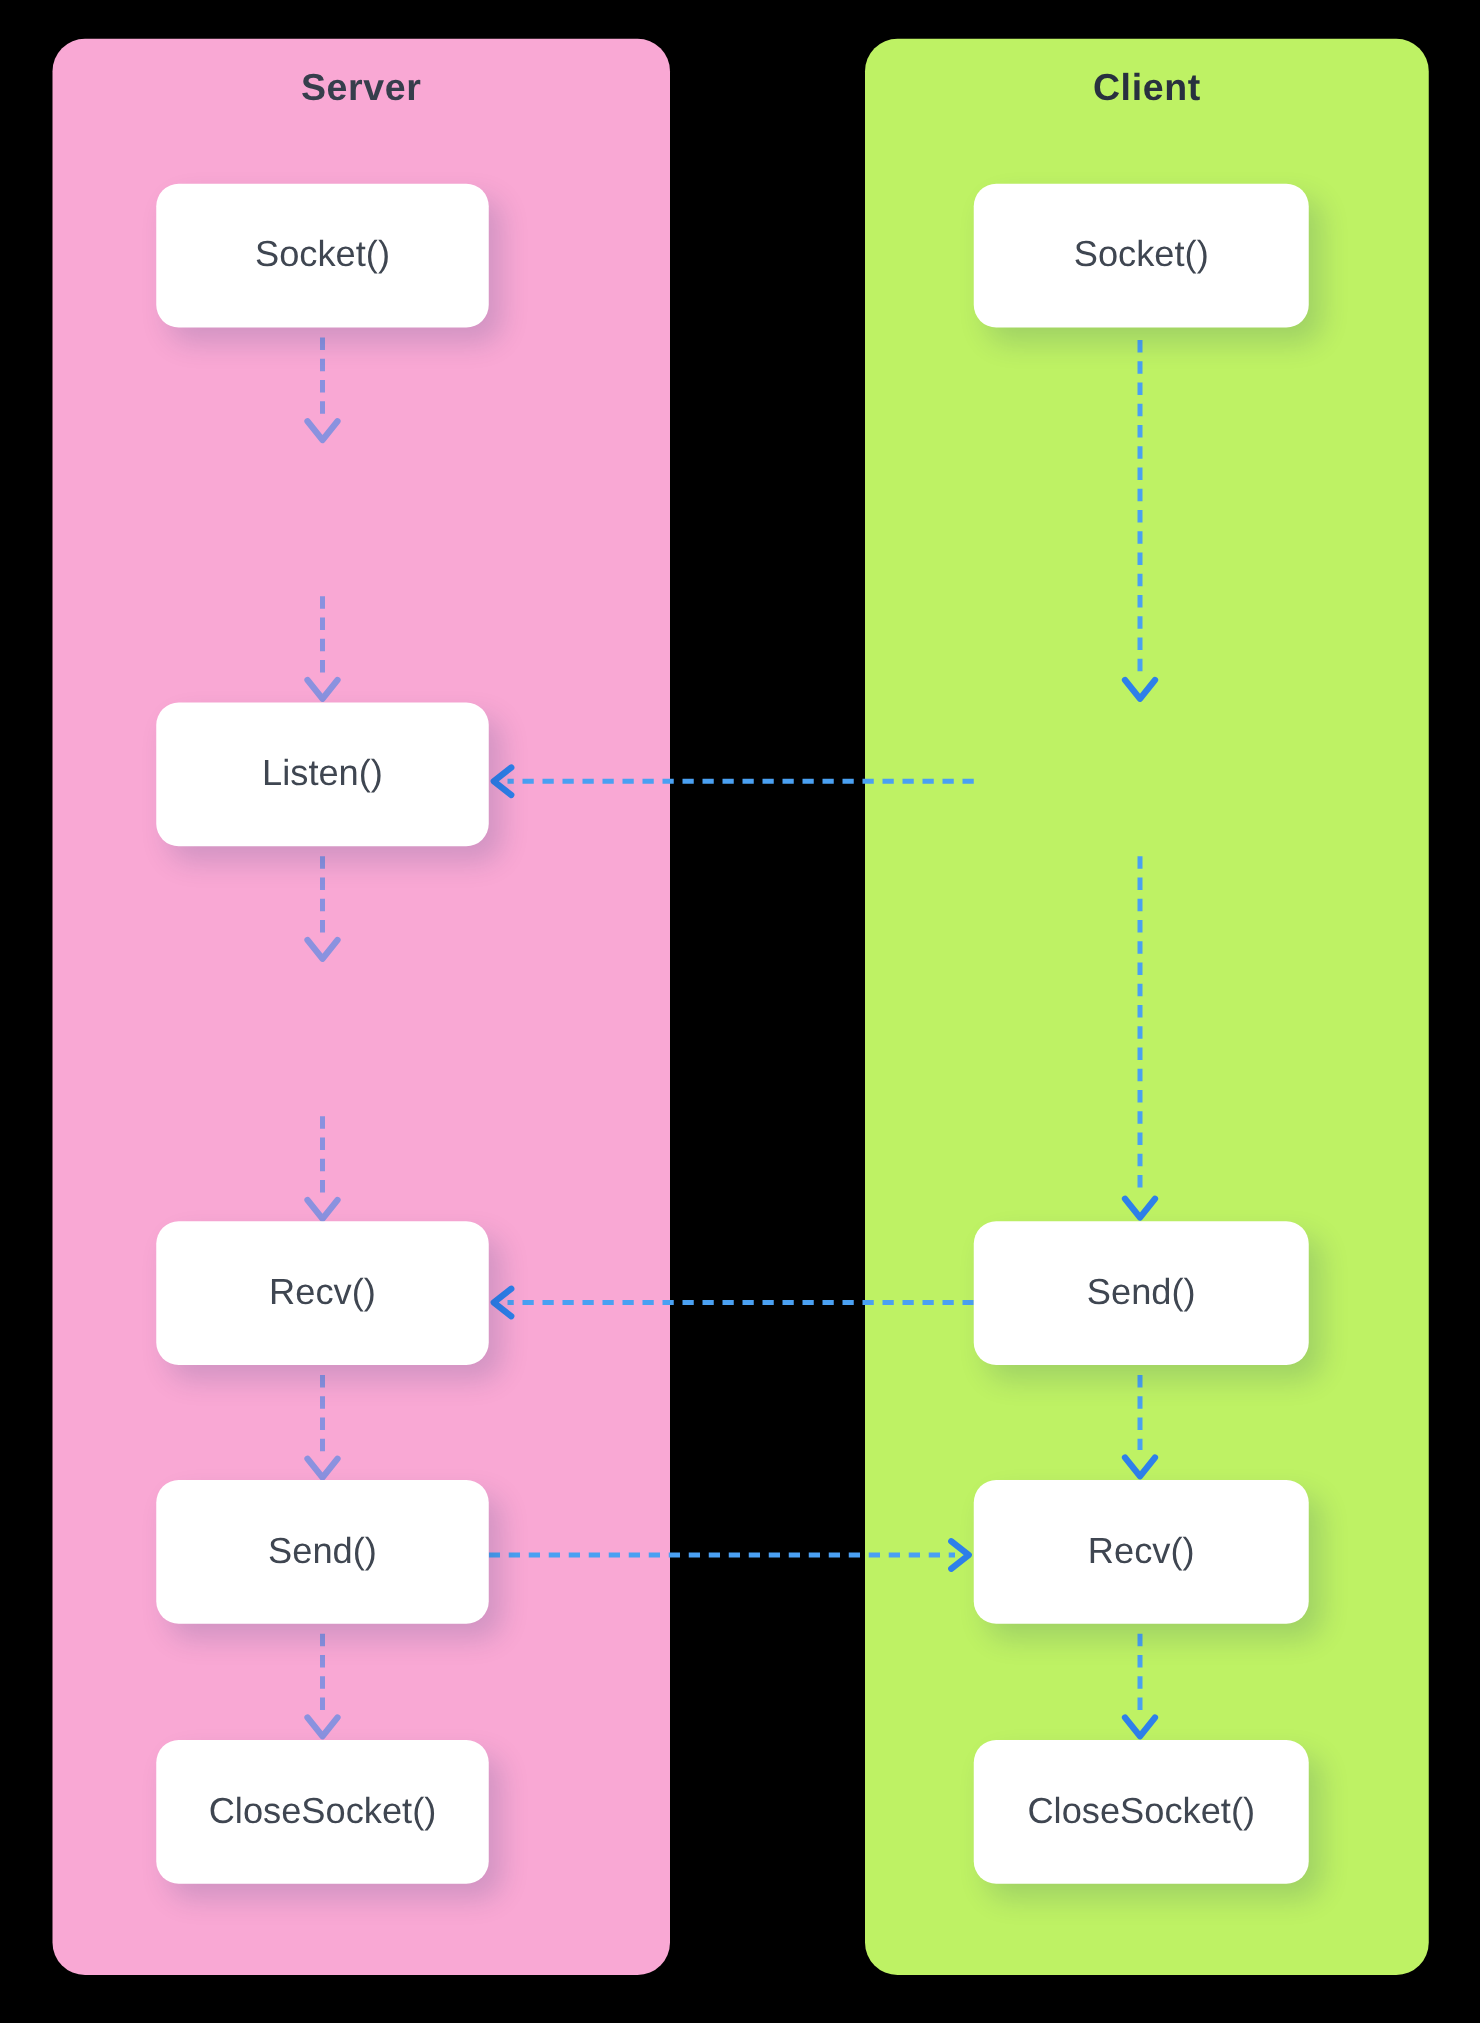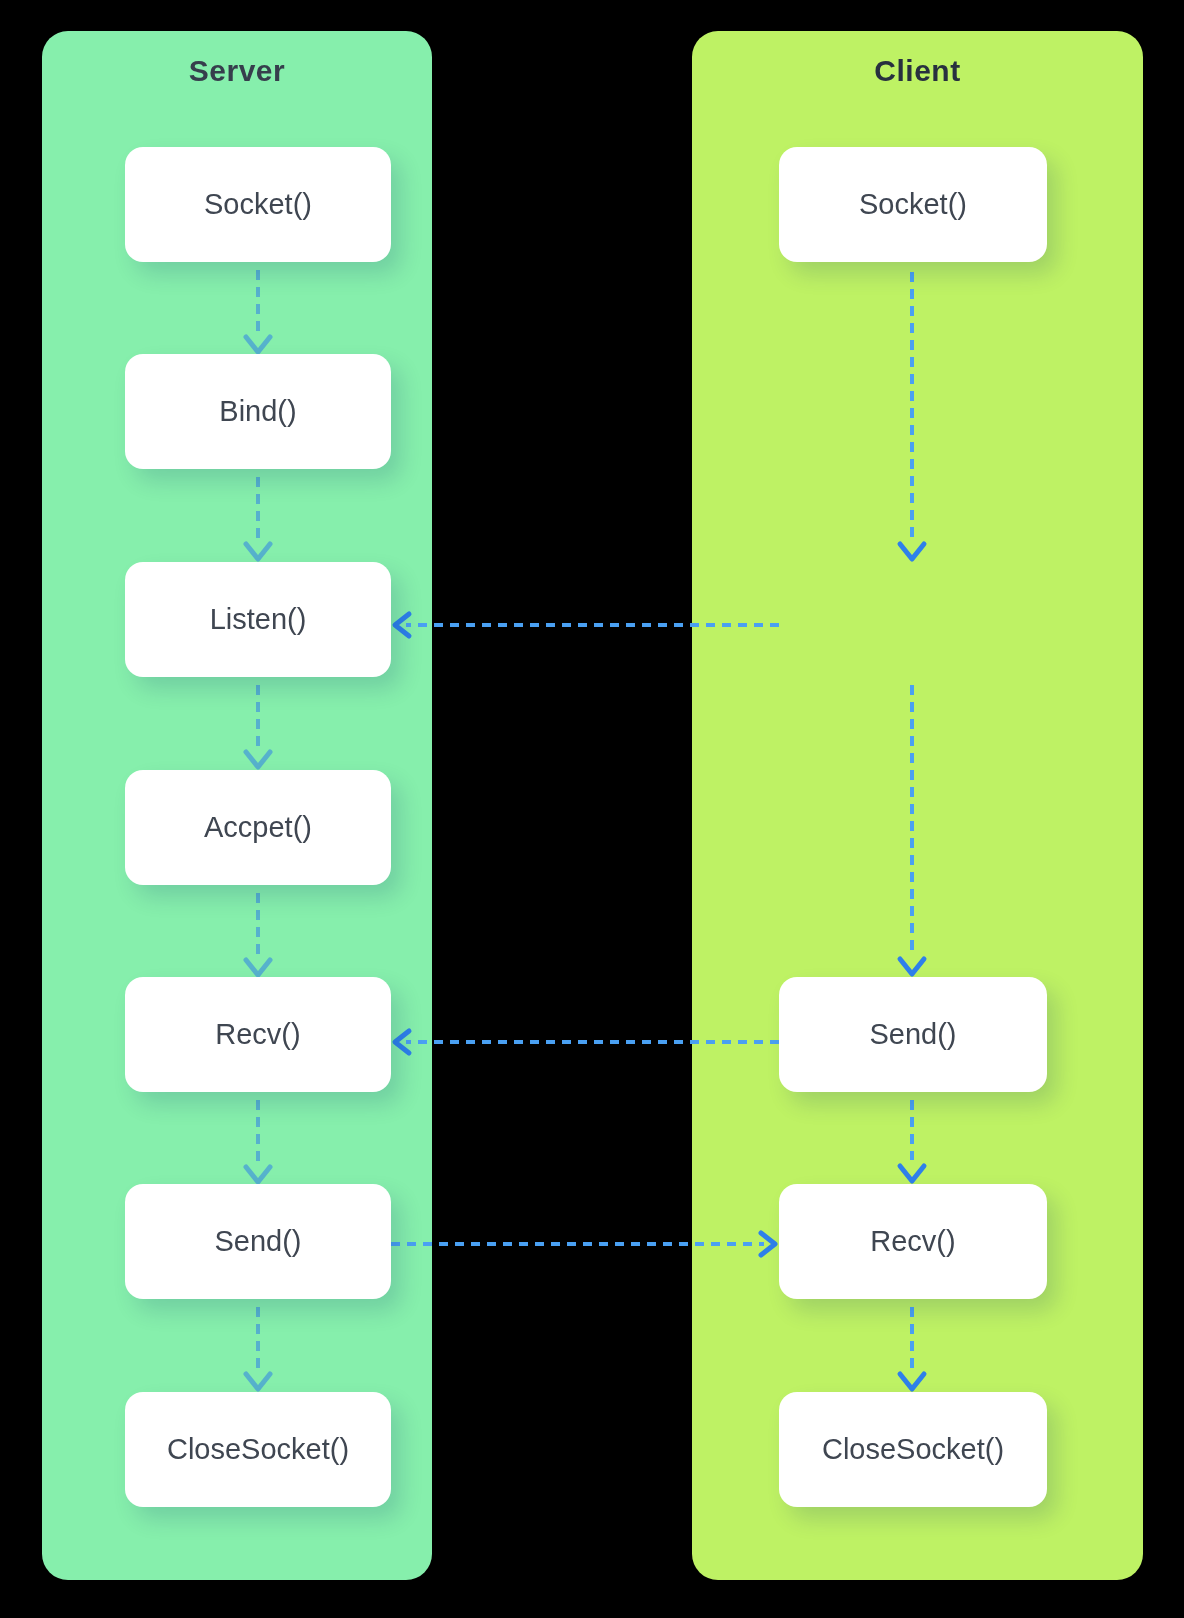--- a/index.html
+++ b/index.html
@@ -16,22 +16,22 @@
     overflow: hidden;
   }
   .panel {
     position: absolute;
     top: 31px;
     height: 1549px;
     border-radius: 26px;
   }
   #server-panel {
     left: 42px;
-    width: 390px;
-    background: #86efac;
+    width: 494px;
+    background: #f9a8d4;
   }
   #client-panel {
     left: 692px;
     width: 451px;
     background: #bef264;
   }
   .panel-title {
     position: absolute;
     top: 23px;
     left: 0;
@@ -128,23 +128,21 @@
       <polyline class="chev" points="409,614 395,625 409,636"></polyline>
       <line class="dash-h" x1="779" y1="1042" x2="406" y2="1042"></line>
       <polyline class="chev" points="409,1031 395,1042 409,1053"></polyline>
       <line class="dash-h" x1="391" y1="1244" x2="764" y2="1244"></line>
       <polyline class="chev" points="761,1233 775,1244 761,1255"></polyline>
     </g>
   </svg>
 
   <div id="box-layer">
     <div class="node-box server-box" style="top:147px">Socket()</div>
-    <div class="node-box server-box" style="top:354px">Bind()</div>
     <div class="node-box server-box" style="top:562px">Listen()</div>
-    <div class="node-box server-box" style="top:770px">Accpet()</div>
     <div class="node-box server-box" style="top:977px">Recv()</div>
     <div class="node-box server-box" style="top:1184px">Send()</div>
     <div class="node-box server-box" style="top:1392px">CloseSocket()</div>
 
     <div class="node-box client-box" style="top:147px">Socket()</div>
     <div class="node-box client-box" style="top:977px">Send()</div>
     <div class="node-box client-box" style="top:1184px">Recv()</div>
     <div class="node-box client-box" style="top:1392px">CloseSocket()</div>
   </div>
 

